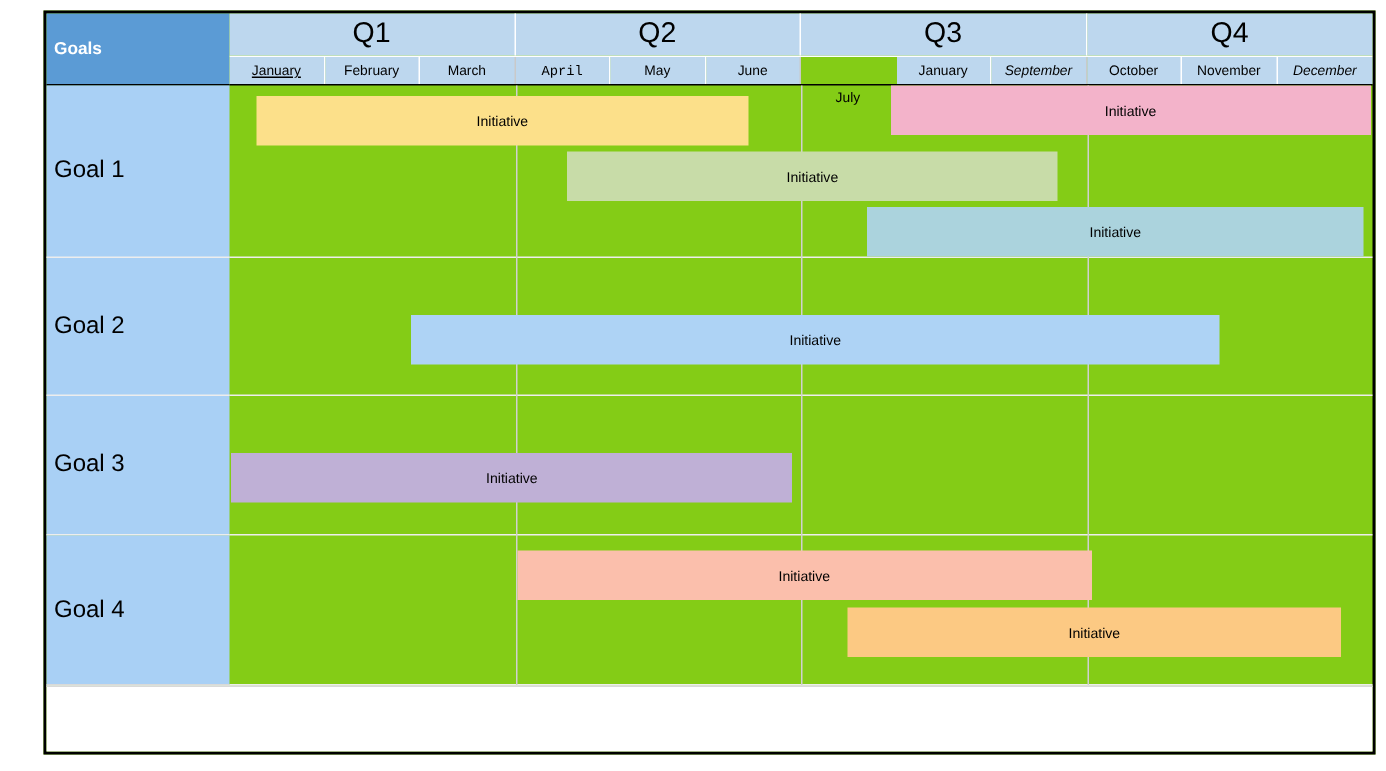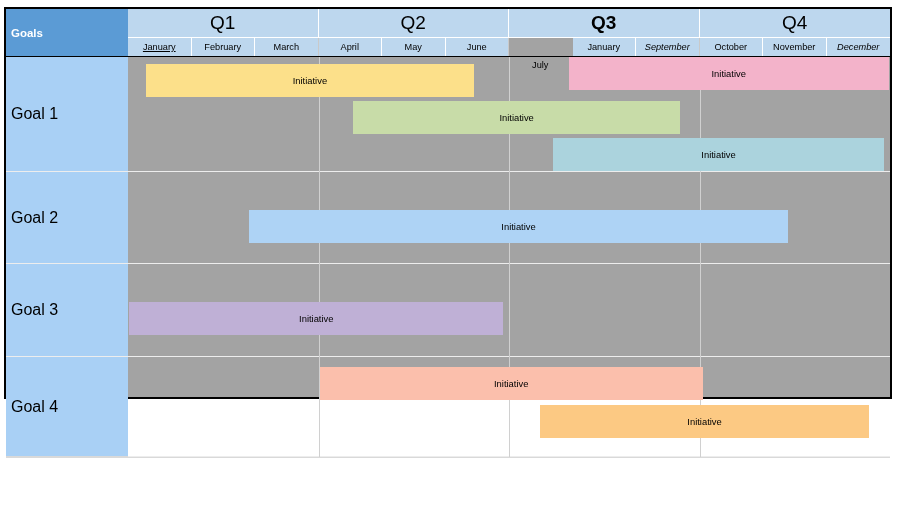--- a/index.html
+++ b/index.html
@@ -6,25 +6,25 @@
   body{
     width:924px;height:514px;
     font-family:"Liberation Sans", sans-serif;
     -webkit-font-smoothing:antialiased;
     overflow:hidden;
   }
 
   
   #gantt-frame{
     position:absolute;
-    left:4px; top:7px;
-    width:888px; height:392px;
+    left:29px; top:7px;
+    width:888px; height:496px;
     border:2px solid #000000;
     box-sizing:border-box;
-    background:#a3a3a3;
+    background:#84cc16;
   }
 
   
   .hdr{
     position:absolute; left:0; top:0;
     width:100%; height:48px;
   }
   .goals-cell{
     position:absolute; left:0; top:0;
     width:122px; height:48px;
@@ -118,28 +118,28 @@
 </head>
 <body>
 
 <div id="gantt-frame">
 
   <div class="hdr">
     <div class="goals-cell">Goals</div>
     <div class="q-row" id="quarter-row">
         <div class="q-cell" style="width: 190.5px;">Q1</div>
         <div class="q-cell" style="width: 190.5px;">Q2</div>
-        <div class="q-cell" style="width: 190.5px; font-weight: bold;">Q3</div>
+        <div class="q-cell" style="width: 190.5px;">Q3</div>
         <div class="q-cell" style="width: 190.5px;">Q4</div>
       </div>
     <div class="m-row" id="month-row">
         <div class="m-cell" style="width: 63.5px; text-decoration: underline;">January</div>
         <div class="m-cell" style="width: 63.5px;">February</div>
         <div class="m-cell" style="width: 63.5px; border-right: 1px solid rgb(201, 201, 201);">March</div>
-        <div class="m-cell" style="width: 63.5px;">April</div>
+        <div class="m-cell" style="width: 63.5px; font-family: Liberation Mono, monospace;">April</div>
         <div class="m-cell" style="width: 63.5px;">May</div>
         <div class="m-cell" style="width: 63.5px; border-right: 1px solid rgb(201, 201, 201);">June</div>
         <div class="m-cell" style="width: 63.5px; margin-top: 27px;">July</div>
         <div class="m-cell" style="width: 63.5px;">January</div>
         <div class="m-cell" style="width: 63.5px; border-right: 1px solid rgb(201, 201, 201); font-style: italic;">September</div>
         <div class="m-cell" style="width: 63.5px;">October</div>
         <div class="m-cell" style="width: 63.5px;">November</div>
         <div class="m-cell" style="width: 63.5px; font-style: italic;">December</div>
       </div>
   </div>

